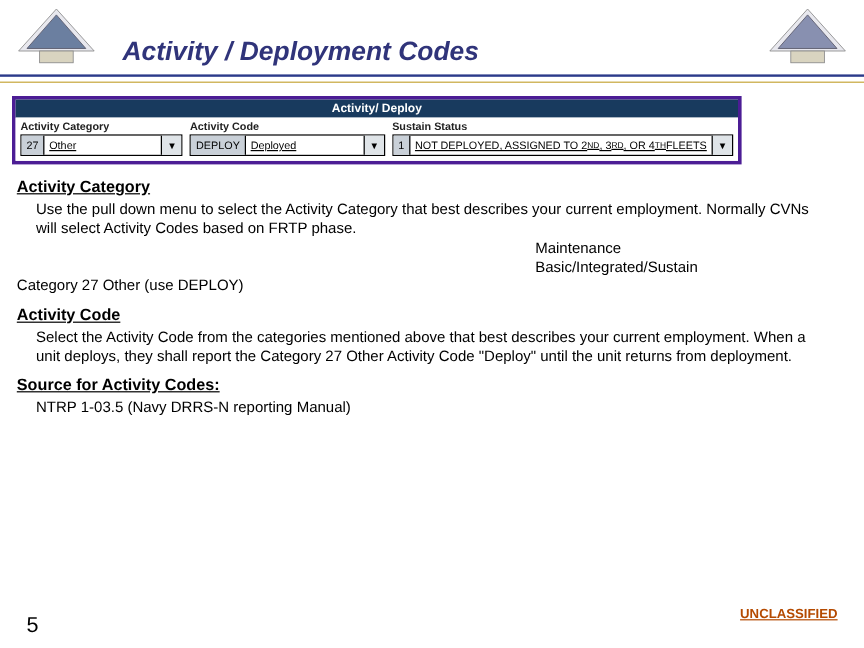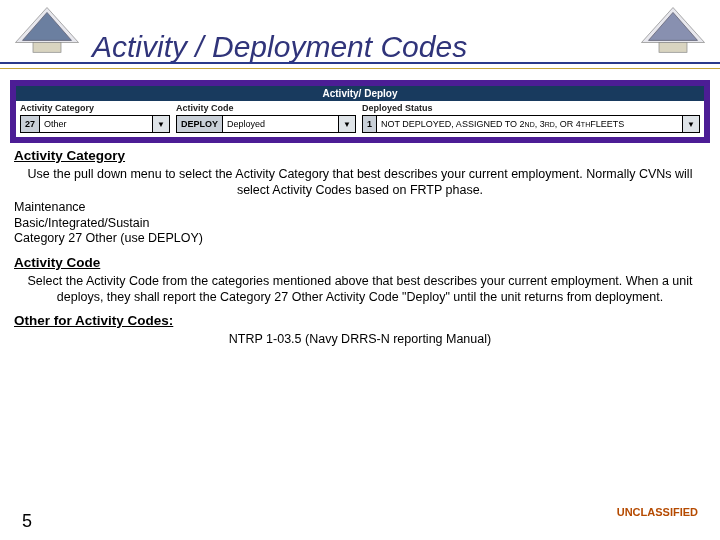--- a/index.html
+++ b/index.html
@@ -23,43 +23,43 @@
     position: absolute;
     top: 2px;
     width: 70px;
     height: 60px;
   }
   .emblem-left { left: 12px; }
   .emblem-right { right: 12px; }
   .emblem-left svg, .emblem-right svg { width: 100%; height: 100%; }
   .title {
     position: absolute;
-    left: 92px;
+    left: 102px;
     top: 30px;
-    font-size: 30px;
-    font-weight: normal;
+    font-size: 22px;
+    font-weight: bold;
     font-style: italic;
     color: #30347a;
   }
   .title-rule {
     position: absolute;
     left: 0;
     top: 62px;
     width: 720px;
     height: 4px;
     border-top: 2px solid #2b3a8a;
     border-bottom: 1px solid #c6a63a;
   }
   
   .panel {
     position: absolute;
     left: 10px;
     top: 80px;
-    width: 700px;
-    border: 6px solid #4c1d95;
+    width: 608px;
+    border: 3px solid #4c1d95;
     box-sizing: border-box;
   }
   .panel-header {
     background: #183a5e;
     color: #fff;
     text-align: center;
     font-size: 10px;
     font-weight: bold;
     padding: 2px 0;
   }
@@ -91,23 +91,23 @@
   }
   .select .seg {
     padding: 0 4px;
     display: flex;
     align-items: center;
     white-space: nowrap;
   }
   .select .seg-code {
     background: #c9d0d8;
     border-right: 1px solid #000;
-    font-weight: bold;
-  }
-  .select .seg-text { flex: 1; }
+    font-weight: normal;
+  }
+  .select .seg-text { flex: 1; text-decoration: underline; }
   .select .caret {
     width: 16px;
     background: #dfe4e8;
     border-left: 1px solid #000;
     display: flex;
     align-items: center;
     justify-content: center;
     font-size: 8px;
     color: #000;
   }
@@ -122,33 +122,35 @@
     line-height: 1.25;
     color: #000;
   }
   .section-h {
     font-size: 13.5px;
     font-weight: bold;
     text-decoration: underline;
     margin-top: 8px;
     margin-bottom: 2px;
   }
-  .body p { margin: 2px 4px; text-align: center; }
+  .body p { margin: 2px 16px; }
   .two-col {
     display: flex;
+    justify-content: flex-end;
   }
   .two-col .col-l { width: 260px; }
   .two-col .col-r { flex: 1; }
   .classification {
     position: absolute;
     right: 22px;
     bottom: 22px;
     font-size: 11px;
     font-weight: bold;
     color: #b54a00;
+    text-decoration: underline;
   }
   .page-num {
     position: absolute;
     left: 22px;
     bottom: 8px;
     font-size: 18px;
     color: #000;
   }
 </style>
 </head>
@@ -190,21 +192,21 @@
       <div class="field" style="width:180px">
         <div class="field-label">Activity Code</div>
         <div class="select">
           <div class="seg seg-code">DEPLOY</div>
           <div class="seg seg-text">Deployed</div>
           <div class="caret">▼</div>
         </div>
       </div>
 
       <div class="field" style="flex:1">
-        <div class="field-label">Deployed Status</div>
+        <div class="field-label">Sustain Status</div>
         <div class="select">
           <div class="seg seg-code">1</div>
           <div class="seg seg-text">
             <span>NOT DEPLOYED, ASSIGNED TO 2</span>
               <span class="sup">ND</span>
               <span>, 3</span>
               <span class="sup">RD</span>
               <span>, OR 4</span>
               <span class="sup">TH</span>
               <span> FLEETS</span>
@@ -226,20 +228,20 @@
       <div class="col-l">Basic/Integrated/Sustain</div>
     </div>
     <div class="two-col">
       <div class="col-r">Category 27 Other (use DEPLOY)</div>
     </div>
 
     <div class="section-h">Activity Code</div>
     <p>Select the Activity Code from the categories mentioned above that best describes your current employment. When a unit deploys, they shall report the Category 27 Other Activity Code "Deploy" until the unit returns from deployment.</p>
 
 
-    <div class="section-h">Other for Activity Codes:</div>
+    <div class="section-h">Source for Activity Codes:</div>
     <p>NTRP 1-03.5 (Navy DRRS-N reporting Manual)</p>
   </div>
 
   <div class="classification">UNCLASSIFIED</div>
   <div class="page-num">5</div>
 
 </div>
 
 </body></html>

